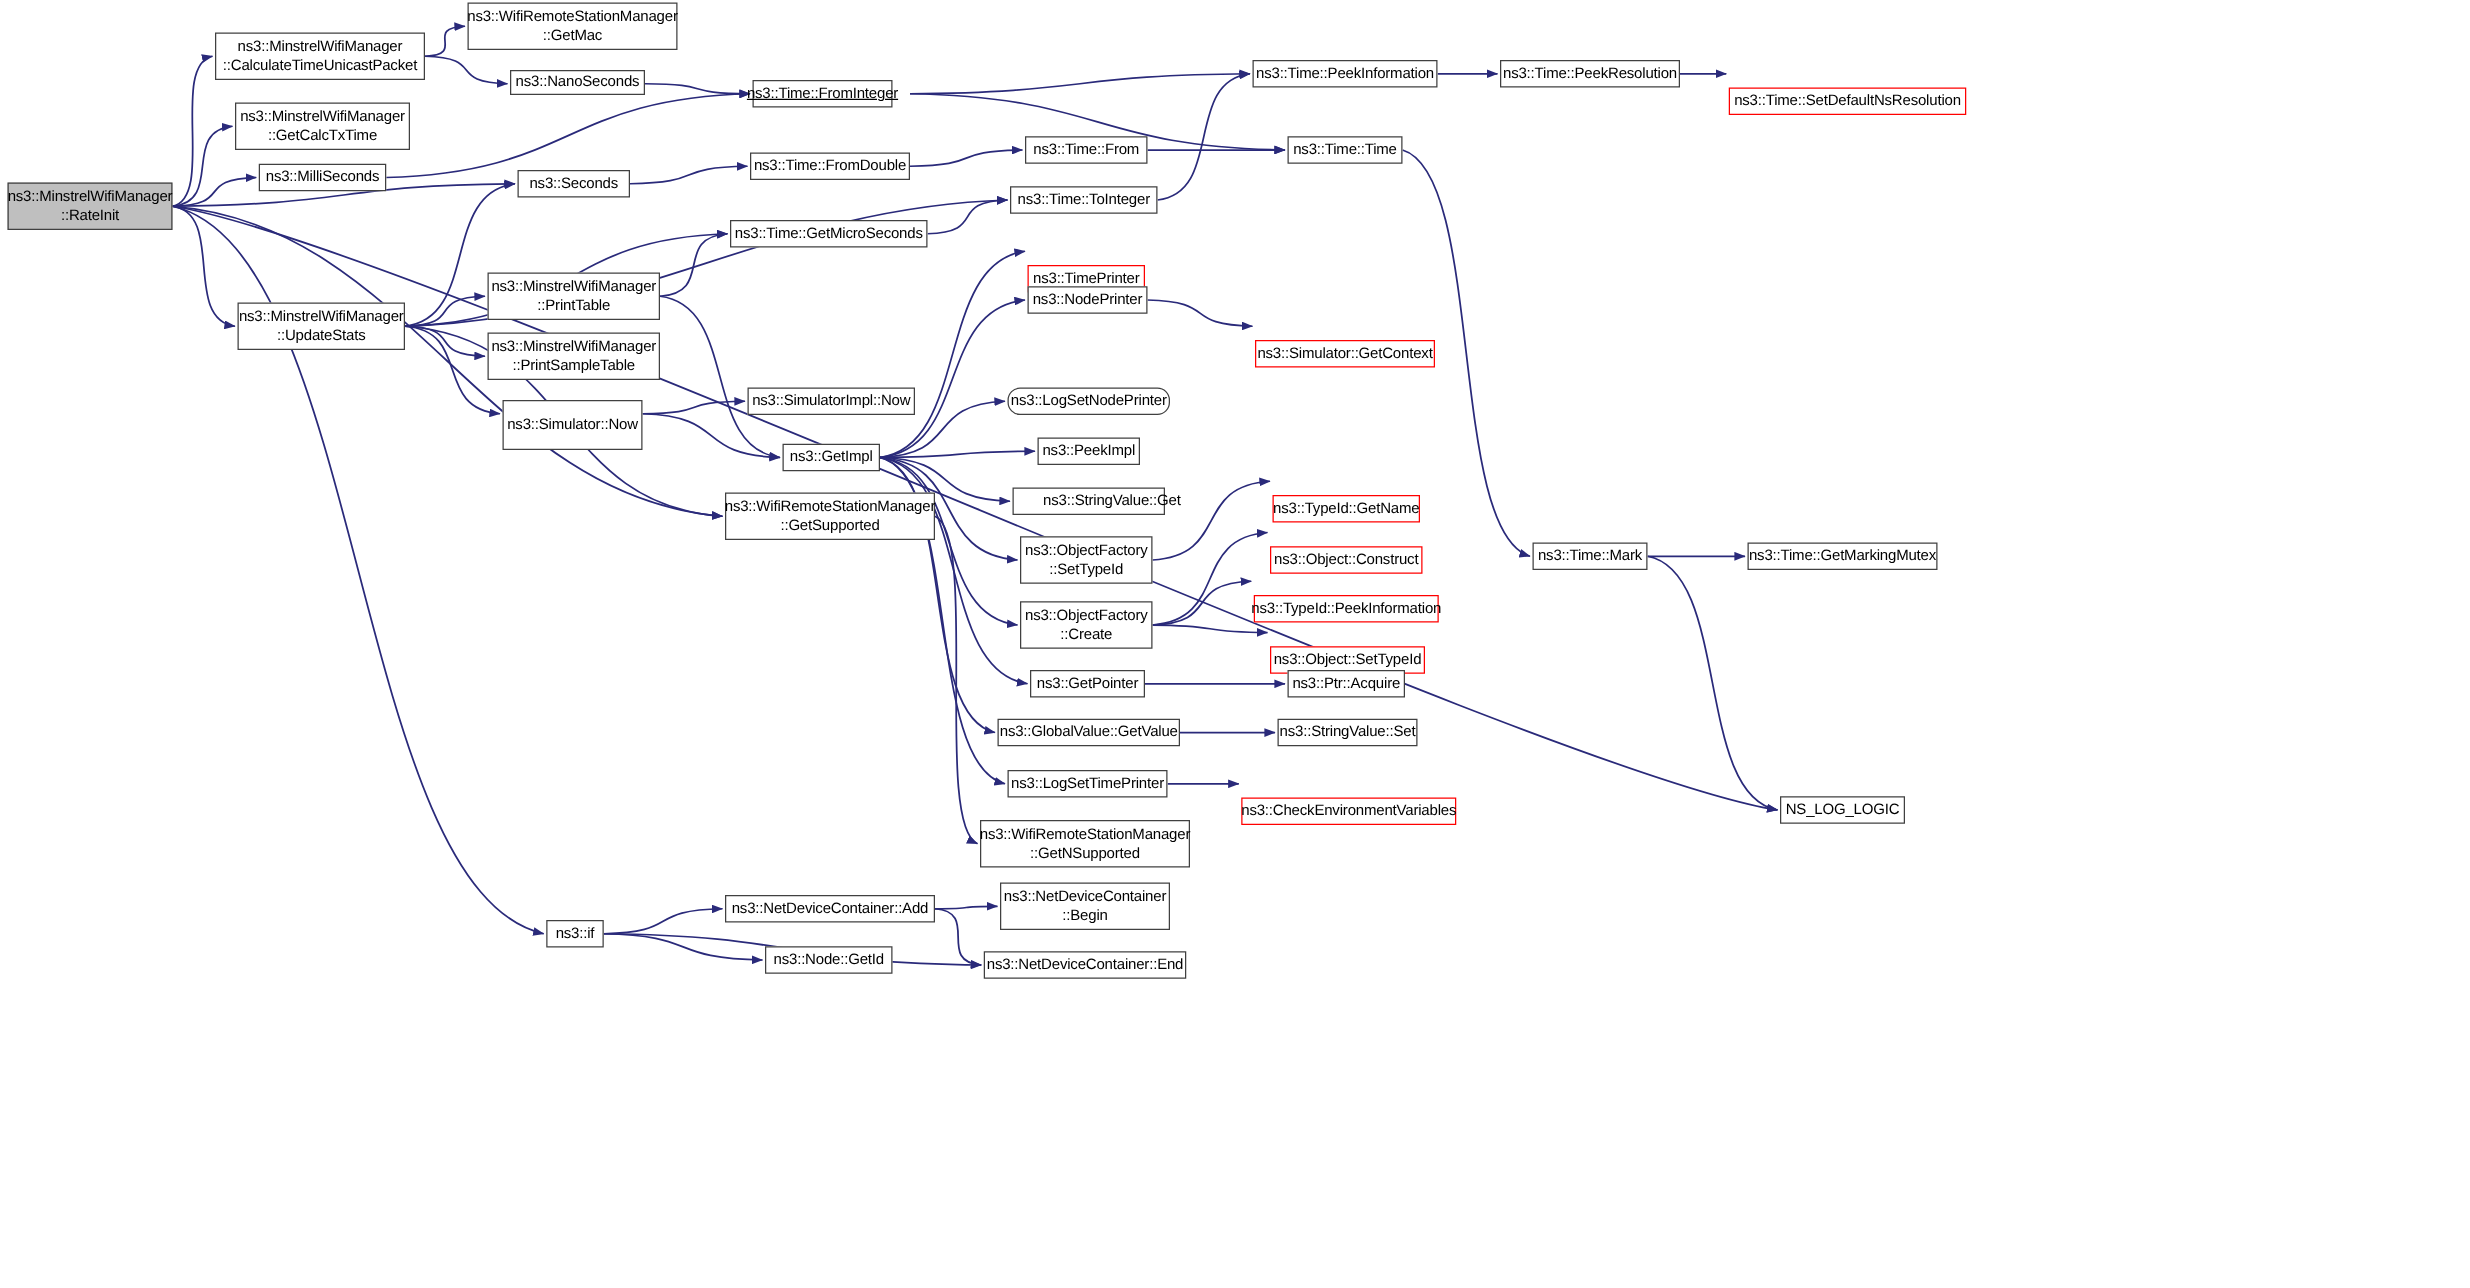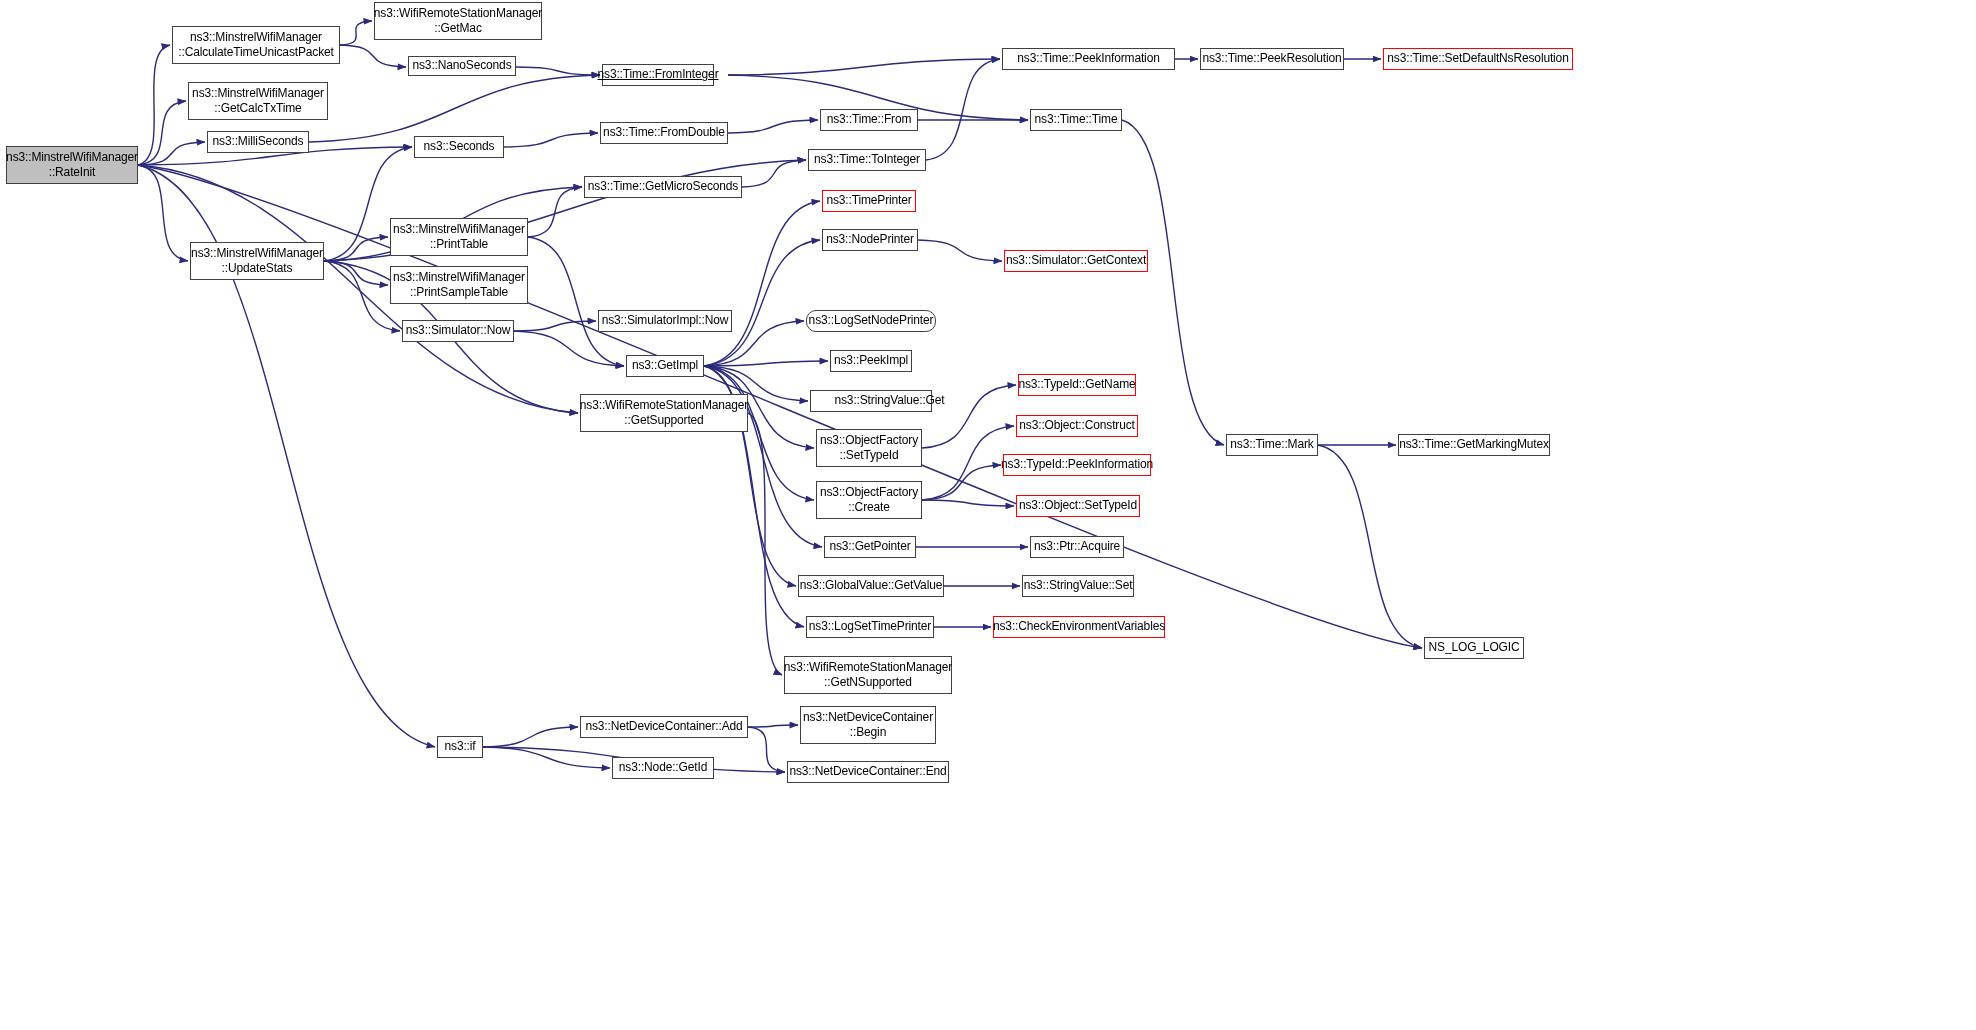--- a/index.html
+++ b/index.html
@@ -36,20 +36,21 @@
     color: #000000;
     font-size: 12px;
     line-height: 15.5px;
     letter-spacing: -0.15px;
     white-space: pre-line;
     z-index: 5;
     cursor: default;
   }
   .node.red {
     border: 1px solid #ff0000;
+    margin-top: 22px;
   }
   .node.root {
     background: #bfbfbf;
     border: 1px solid #404040;
   }
   .node span {
     display: block;
     padding: 0 3px;
   }
 </style>
@@ -136,21 +137,21 @@
       <div class="node" style="left: 190px; top: 242px; width: 134px; height: 38px;"><span>ns3::MinstrelWifiManager
 ::UpdateStats</span></div>
       <div class="node" style="left: 374px; top: 2px; width: 168px; height: 38px;"><span>ns3::WifiRemoteStationManager
 ::GetMac</span></div>
       <div class="node" style="left: 408px; top: 56px; width: 108px; height: 20px;"><span>ns3::NanoSeconds</span></div>
       <div class="node" style="left: 414px; top: 136px; width: 90px; height: 22px;"><span>ns3::Seconds</span></div>
       <div class="node" style="left: 390px; top: 218px; width: 138px; height: 38px;"><span>ns3::MinstrelWifiManager
 ::PrintTable</span></div>
       <div class="node" style="left: 390px; top: 266px; width: 138px; height: 38px;"><span>ns3::MinstrelWifiManager
 ::PrintSampleTable</span></div>
-      <div class="node" style="left: 402px; top: 320px; width: 112px; height: 22px;"><span>ns3::Simulator::Now</span></div>
+      <div class="node" style="left: 402px; top: 320px; width: 112px; height: 40px;"><span>ns3::Simulator::Now</span></div>
       <div class="node" style="left: 437px; top: 736px; width: 46px; height: 22px;"><span>ns3::if</span></div>
       <div class="node" style="left: 602px; top: 64px; width: 112px; height: 22px; text-decoration: underline;"><span>ns3::Time::FromInteger</span></div>
       <div class="node" style="left: 600px; top: 122px; width: 128px; height: 22px;"><span>ns3::Time::FromDouble</span></div>
       <div class="node" style="left: 584px; top: 176px; width: 158px; height: 22px;"><span>ns3::Time::GetMicroSeconds</span></div>
       <div class="node" style="left: 598px; top: 310px; width: 134px; height: 22px;"><span>ns3::SimulatorImpl::Now</span></div>
       <div class="node" style="left: 626px; top: 355px; width: 78px; height: 22px;"><span>ns3::GetImpl</span></div>
       <div class="node" style="left: 580px; top: 394px; width: 168px; height: 38px;"><span>ns3::WifiRemoteStationManager
 ::GetSupported</span></div>
       <div class="node" style="left: 580px; top: 716px; width: 168px; height: 22px;"><span>ns3::NetDeviceContainer::Add</span></div>
       <div class="node" style="left: 612px; top: 757px; width: 102px; height: 22px;"><span>ns3::Node::GetId</span></div>
@@ -166,21 +167,21 @@
       <div class="node" style="left: 816px; top: 481px; width: 106px; height: 38px;"><span>ns3::ObjectFactory
 ::Create</span></div>
       <div class="node" style="left: 824px; top: 536px; width: 92px; height: 22px;"><span>ns3::GetPointer</span></div>
       <div class="node" style="left: 798px; top: 575px; width: 146px; height: 22px;"><span>ns3::GlobalValue::GetValue</span></div>
       <div class="node" style="left: 806px; top: 616px; width: 128px; height: 22px;"><span>ns3::LogSetTimePrinter</span></div>
       <div class="node" style="left: 784px; top: 656px; width: 168px; height: 38px;"><span>ns3::WifiRemoteStationManager
 ::GetNSupported</span></div>
       <div class="node" style="left: 800px; top: 706px; width: 136px; height: 38px;"><span>ns3::NetDeviceContainer
 ::Begin</span></div>
       <div class="node" style="left: 787px; top: 761px; width: 162px; height: 22px;"><span>ns3::NetDeviceContainer::End</span></div>
-      <div class="node" style="left: 1002px; top: 48px; width: 173px; height: 22px;"><span>ns3::Time::PeekInformation</span></div>
+      <div class="node" style="left: 1002px; top: 48px; width: 148px; height: 22px;"><span>ns3::Time::PeekInformation</span></div>
       <div class="node" style="left: 1030px; top: 109px; width: 92px; height: 22px;"><span>ns3::Time::Time</span></div>
       <div class="node red" style="left: 1004px; top: 250px; width: 144px; height: 22px;"><span>ns3::Simulator::GetContext</span></div>
       <div class="node red" style="left: 1018px; top: 374px; width: 118px; height: 22px;"><span>ns3::TypeId::GetName</span></div>
       <div class="node red" style="left: 1016px; top: 415px; width: 122px; height: 22px;"><span>ns3::Object::Construct</span></div>
       <div class="node red" style="left: 1003px; top: 454px; width: 148px; height: 22px;"><span>ns3::TypeId::PeekInformation</span></div>
       <div class="node red" style="left: 1016px; top: 495px; width: 124px; height: 22px;"><span>ns3::Object::SetTypeId</span></div>
       <div class="node" style="left: 1030px; top: 536px; width: 94px; height: 22px;"><span>ns3::Ptr::Acquire</span></div>
       <div class="node" style="left: 1022px; top: 575px; width: 112px; height: 22px;"><span>ns3::StringValue::Set</span></div>
       <div class="node red" style="left: 993px; top: 616px; width: 172px; height: 22px;"><span>ns3::CheckEnvironmentVariables</span></div>
       <div class="node" style="left: 1200px; top: 48px; width: 144px; height: 22px;"><span>ns3::Time::PeekResolution</span></div>

